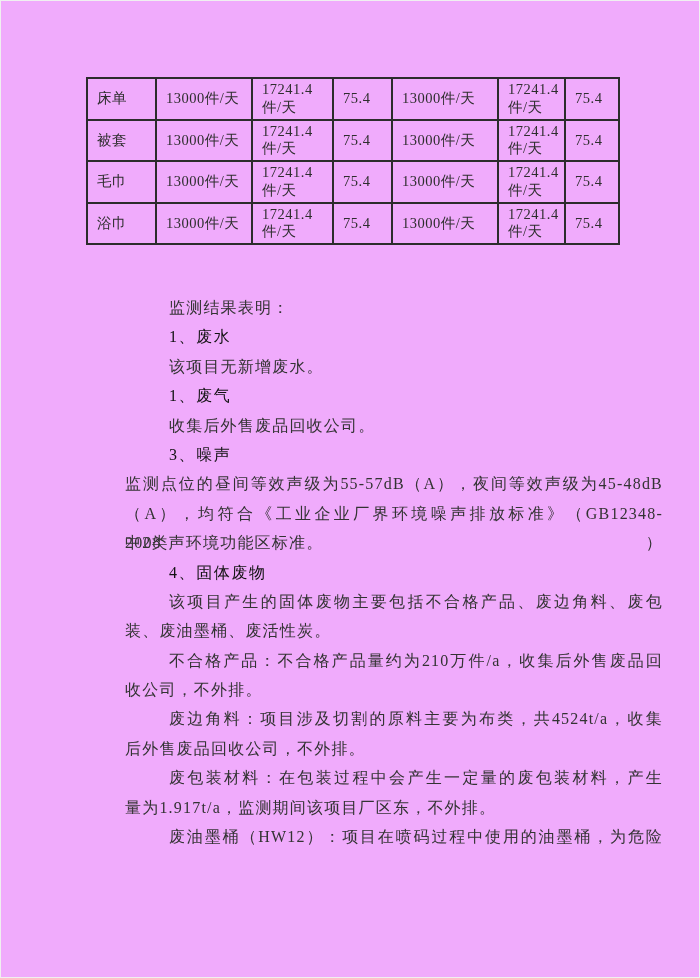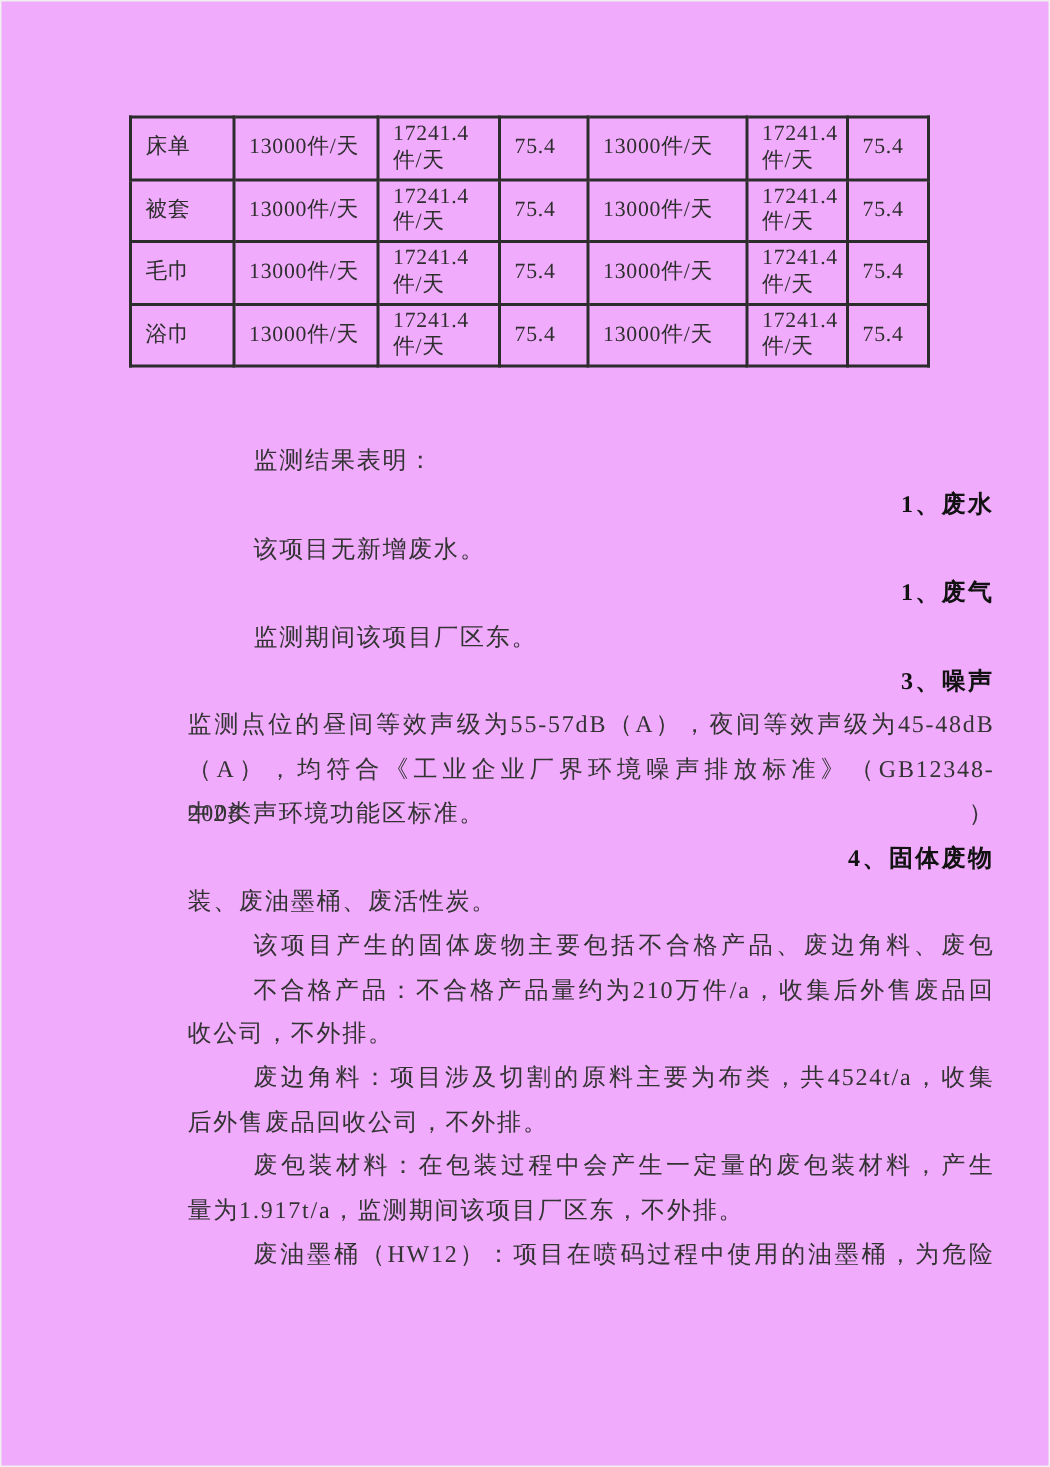--- a/index.html
+++ b/index.html
@@ -53,24 +53,23 @@
     color: #333333;
     margin-left: 40px;
   }
   .ln {
     height: 29.4px;
     line-height: 29.4px;
     text-align: left;
   }
   .ln.indent { padding-left: 44px; }
   .ln.bold {
-    font-weight: bold;
+    font-weight: normal;
     color: #121212;
     letter-spacing: 1.6px;
-    text-align: right;
   }
   .ln.full {
     text-align: justify;
     text-align-last: justify;
     text-justify: inter-character;
   }
 </style>
 </head>
 <body>
 
@@ -124,28 +123,28 @@
         <td>75.4</td>
       </tr>
     </tbody>
   </table>
 
   <div class="content">
     <div class="ln indent">监测结果表明：</div>
     <div class="ln indent bold">1、废水</div>
     <div class="ln indent">该项目无新增废水。</div>
     <div class="ln indent bold">1、废气</div>
-    <div class="ln indent">监测期间该项目厂区东。</div>
+    <div class="ln indent">收集后外售废品回收公司。</div>
     <div class="ln indent bold">3、噪声</div>
     <div class="ln full">监测点位的昼间等效声级为55-57dB（A），夜间等效声级为45-48dB</div>
     <div class="ln full">（A），均符合《工业企业厂界环境噪声排放标准》（GB12348-2008）</div>
     <div class="ln">中2类声环境功能区标准。</div>
     <div class="ln indent bold">4、固体废物</div>
+    <div class="ln indent full">该项目产生的固体废物主要包括不合格产品、废边角料、废包</div>
     <div class="ln">装、废油墨桶、废活性炭。</div>
-    <div class="ln indent full">该项目产生的固体废物主要包括不合格产品、废边角料、废包</div>
     <div class="ln indent full">不合格产品：不合格产品量约为210万件/a，收集后外售废品回</div>
     <div class="ln">收公司，不外排。</div>
     <div class="ln indent full">废边角料：项目涉及切割的原料主要为布类，共4524t/a，收集</div>
     <div class="ln">后外售废品回收公司，不外排。</div>
     <div class="ln indent full">废包装材料：在包装过程中会产生一定量的废包装材料，产生</div>
     <div class="ln">量为1.917t/a，监测期间该项目厂区东，不外排。</div>
     <div class="ln indent full">废油墨桶（HW12）：项目在喷码过程中使用的油墨桶，为危险</div>
   </div>
 
 </div>

